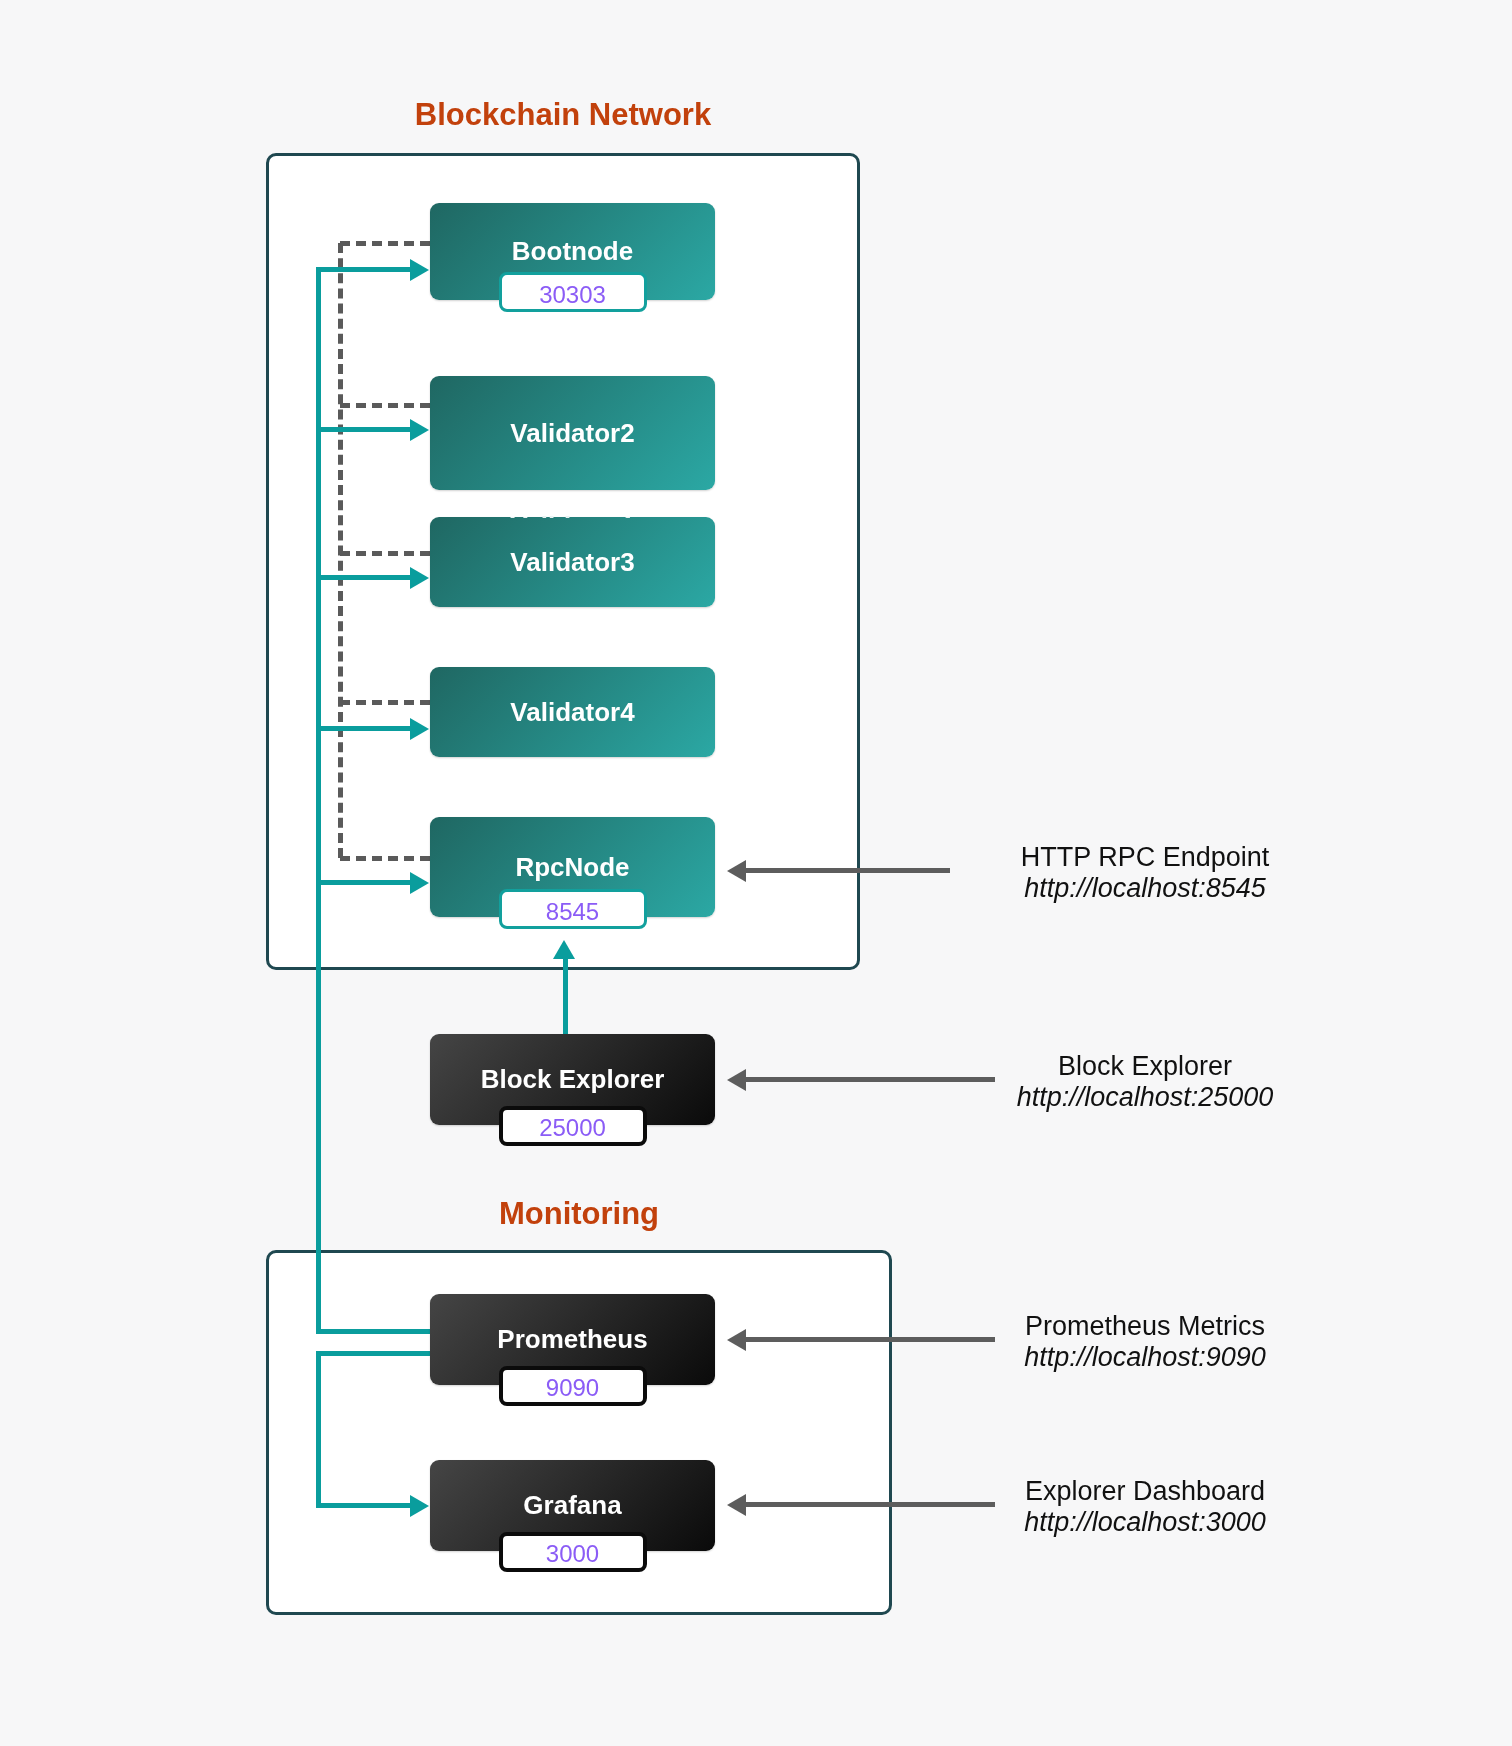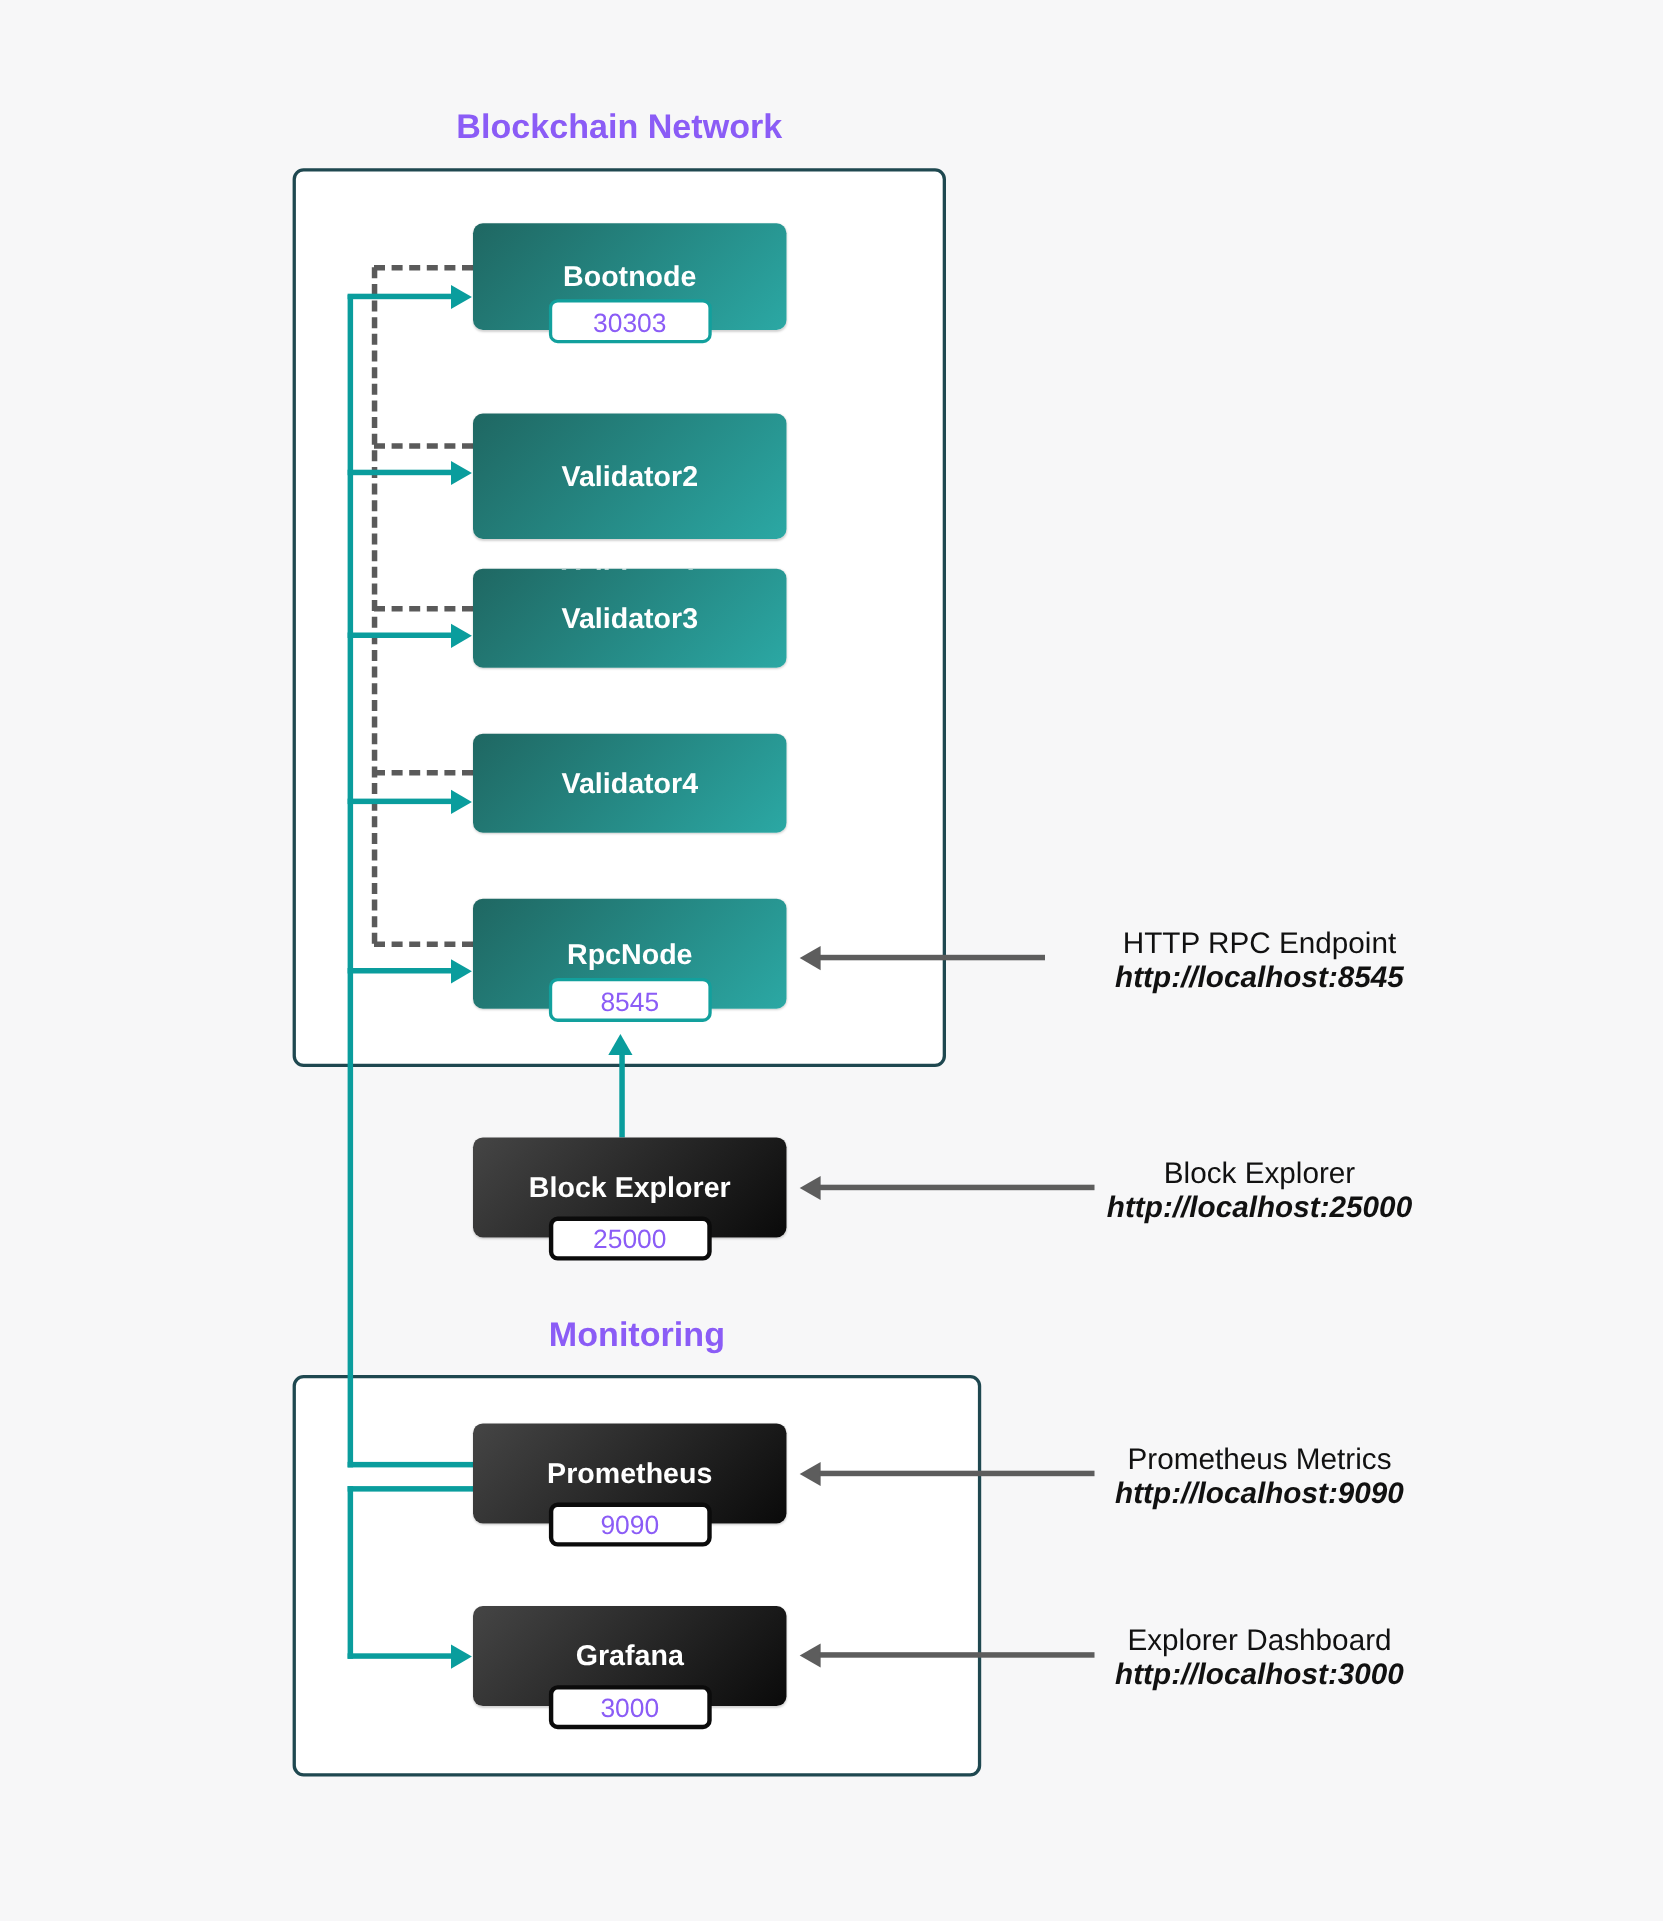--- a/index.html
+++ b/index.html
@@ -1,21 +1,21 @@
 <!DOCTYPE html>
 <html><head>
 <meta charset="utf-8">
 <style>
   html,body{margin:0;padding:0;}
   body{background:#f7f7f8;font-family:"Liberation Sans", sans-serif;}
   .canvas{position:relative;width:1512px;height:1746px;background:#f7f7f8;overflow:hidden;}
 
   
   .group-box{position:absolute;background:#ffffff;border:3px solid #1f4850;border-radius:10px;box-sizing:border-box;z-index:1;}
-  .group-title{position:absolute;text-align:center;font-size:31px;font-weight:bold;color:#8b5cf6;z-index:2;}
+  .group-title{position:absolute;text-align:center;font-size:31px;font-weight:bold;color:#c2410c;z-index:2;}
 
   
   .node{position:absolute;left:430px;width:285px;border-radius:9px;display:flex;align-items:center;justify-content:center;color:#ffffff;font-size:26px;font-weight:bold;z-index:4;box-shadow:0 1px 2px rgba(0,0,0,0.18);}
   .node-teal{background:linear-gradient(135deg,#1f6762 0%,#2ba8a4 100%);}
   .node-dark{background:linear-gradient(135deg,#454545 0%,#0a0a0a 100%);}
   .port-badge{position:absolute;left:50%;transform:translateX(-50%);width:148px;height:40px;background:#ffffff;border-radius:8px;display:flex;align-items:flex-end;justify-content:center;font-size:24px;font-weight:normal;color:#8b5cf6;box-sizing:border-box;}
   .port-teal{border:3px solid #12a09d;bottom:-12px;}
   .port-dark{border:4px solid #0b0b0b;bottom:-21px;}
 
   
@@ -27,21 +27,21 @@
   .dash-h{position:absolute;border-top:5px dashed #5a5a5a;z-index:2;}
   .dash-v{position:absolute;border-left:5px dashed #5a5a5a;z-index:2;}
 
   
   .gline{position:absolute;height:5px;background:#5d5d5d;z-index:6;}
   .ghead-left{position:absolute;width:0;height:0;border-top:11px solid transparent;border-bottom:11px solid transparent;border-right:19px solid #5d5d5d;z-index:6;}
 
   
   .annotation{position:absolute;left:950px;width:390px;text-align:center;z-index:2;color:#111111;}
   .annotation .a-title{font-size:27px;font-weight:normal;line-height:31px;}
-  .annotation .a-url{font-size:27px;font-weight:bold;font-style:italic;line-height:31px;}
+  .annotation .a-url{font-size:27px;font-weight:normal;font-style:italic;line-height:31px;}
 
   
   .hidden-artifact{position:absolute;left:430px;top:509px;width:285px;height:9px;overflow:hidden;z-index:5;text-align:center;}
   .hidden-artifact span{display:inline-block;margin-top:2px;font-size:26px;font-weight:bold;color:#e6f1f1;line-height:30px;}
 </style>
 </head>
 <body>
 
 <div class="canvas">
 

